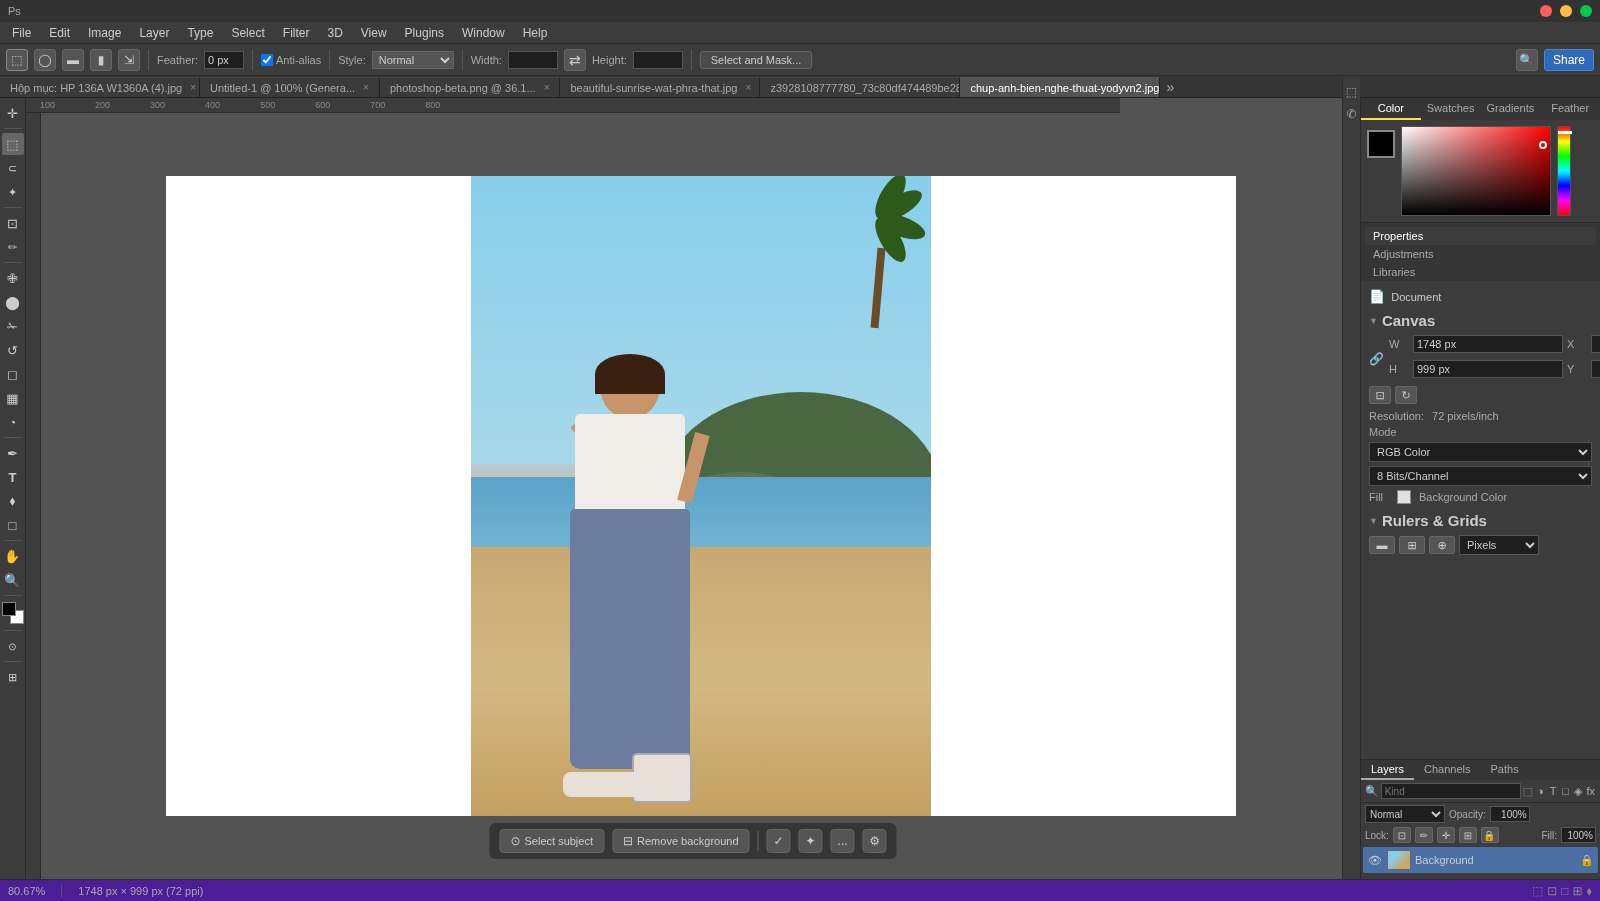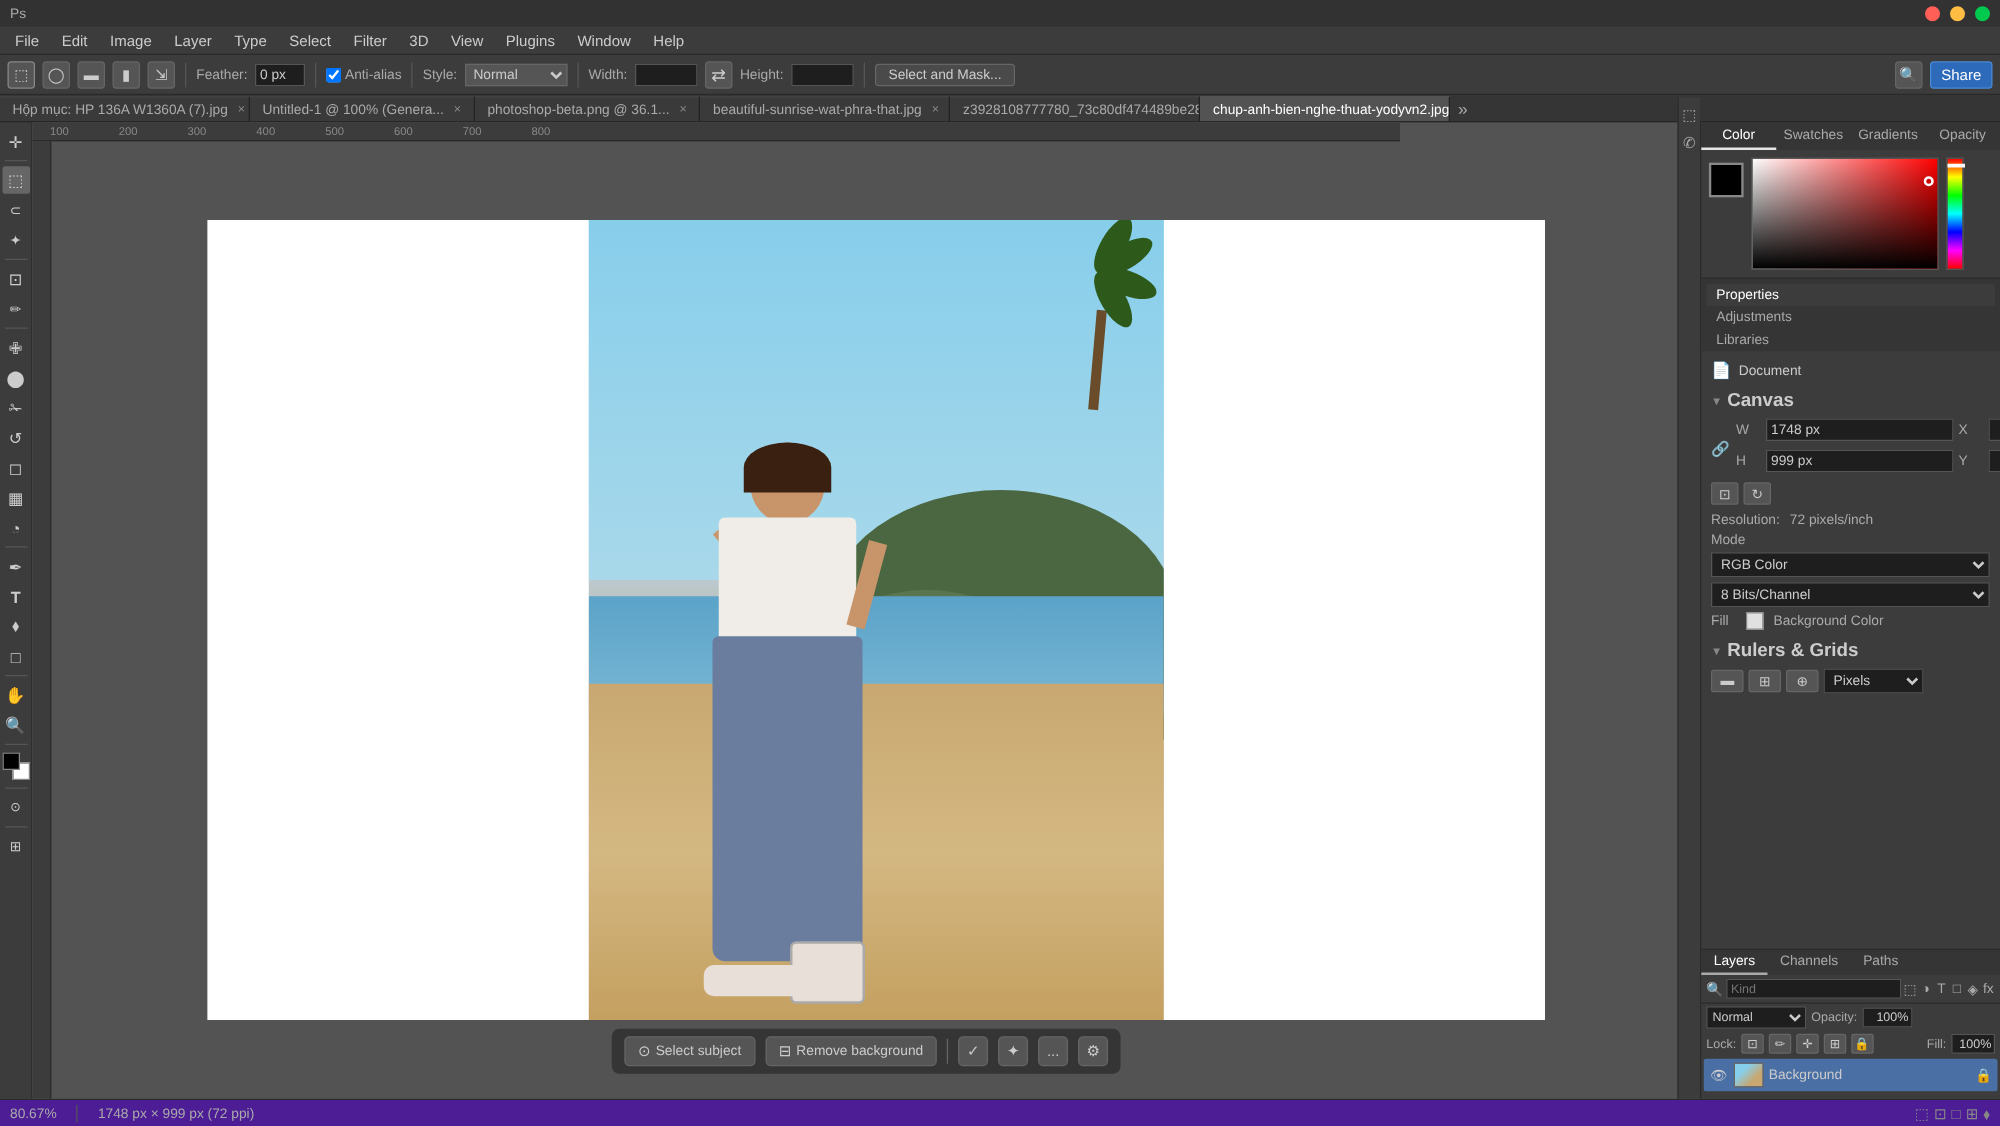--- a/index.html
+++ b/index.html
@@ -64,21 +64,21 @@
     .float-sep { width: 1px; height: 20px; background: #666; }
     .float-small-btn { width: 24px; height: 24px; background: #555; border: 1px solid #666; border-radius: 4px; display: flex; align-items: center; justify-content: center; cursor: pointer; color: #ccc; font-size: 12px; }
 
     
     #right-panel { width: 240px; background: #3c3c3c; border-left: 1px solid #2a2a2a; display: flex; flex-direction: column; }
 
     
     #color-panel { border-bottom: 1px solid #2a2a2a; }
     #color-tabs { display: flex; background: #353535; }
     .color-tab { flex: 1; padding: 4px 0; text-align: center; font-size: 11px; color: #aaa; cursor: pointer; border-bottom: 2px solid transparent; }
-    .color-tab.active { color: #fff; border-bottom: 2px solid #e5e5e5; }
+    .color-tab.active { color: #fff; border-bottom: 2px solid #fde047; }
     #color-body { padding: 6px; }
     #color-picker-area { display: flex; gap: 6px; align-items: flex-start; }
     #color-swatch-small { width: 28px; height: 28px; background: #000; border: 2px solid #888; flex-shrink: 0; margin-top: 4px; }
     #color-gradient { width: 150px; height: 90px; position: relative; border: 1px solid #555; background: linear-gradient(to right, white, red); overflow: hidden; flex-shrink: 0; }
     #color-gradient::before { content: ''; position: absolute; inset: 0; background: linear-gradient(to bottom, transparent, black); }
     #color-marker { position: absolute; width: 8px; height: 8px; border-radius: 50%; border: 2px solid white; top: 20%; right: 5%; transform: translate(50%, -50%); }
     #hue-slider { width: 14px; height: 90px; background: linear-gradient(to bottom, red, yellow, lime, cyan, blue, magenta, red); border: 1px solid #555; flex-shrink: 0; cursor: pointer; position: relative; }
     #hue-marker { position: absolute; width: 14px; height: 3px; background: white; top: 5%; left: 0; }
 
     
@@ -189,21 +189,21 @@
   <input class="toolbar-input" style="width: 50px;" value="">
   <div class="toolbar-sep"></div>
   <button class="select-mask-btn">Select and Mask...</button>
   <div style="flex:1;"></div>
   <div class="toolbar-icon-btn">🔍</div>
   <div class="toolbar-icon-btn" style="background:#2d6aba;border-color:#4a8ad4;color:white;width:50px;">Share</div>
 </div>
 
 <div id="tabs-bar">
   <div class="tab">
-    <span>Hộp mục: HP 136A W1360A (7).jpg</span>
+    <span>Hộp mục: HP 136A W1360A (4).jpg</span>
     <span class="tab-close">×</span>
   </div>
   <div class="tab">
     <span>Untitled-1 @ 100% (Genera...</span>
     <span class="tab-close">×</span>
   </div>
   <div class="tab">
     <span>photoshop-beta.png @ 36.1...</span>
     <span class="tab-close">×</span>
   </div>
@@ -345,21 +345,21 @@
     <div style="position:absolute;right:240px;top:78px;width:18px;height:calc(100% - 78px - 22px);background:#3c3c3c;border-left:1px solid #2a2a2a;display:flex;flex-direction:column;align-items:center;padding:6px 0;gap:6px;z-index:10;">
       <div style="width:16px;height:16px;display:flex;align-items:center;justify-content:center;color:#aaa;font-size:12px;">⬚</div>
       <div style="width:16px;height:16px;display:flex;align-items:center;justify-content:center;color:#aaa;font-size:12px;">✆</div>
     </div>
 
     <div id="color-panel">
       <div id="color-tabs">
         <div class="color-tab active">Color</div>
         <div class="color-tab">Swatches</div>
         <div class="color-tab">Gradients</div>
-        <div class="color-tab">Opacity</div>
+        <div class="color-tab">Feather</div>
       </div>
       <div id="color-body">
         <div id="color-picker-area">
           <div id="color-swatch-small"></div>
           <div id="color-gradient">
             <div id="color-marker"></div>
           </div>
           <div id="hue-slider">
             <div id="hue-marker"></div>
           </div>

